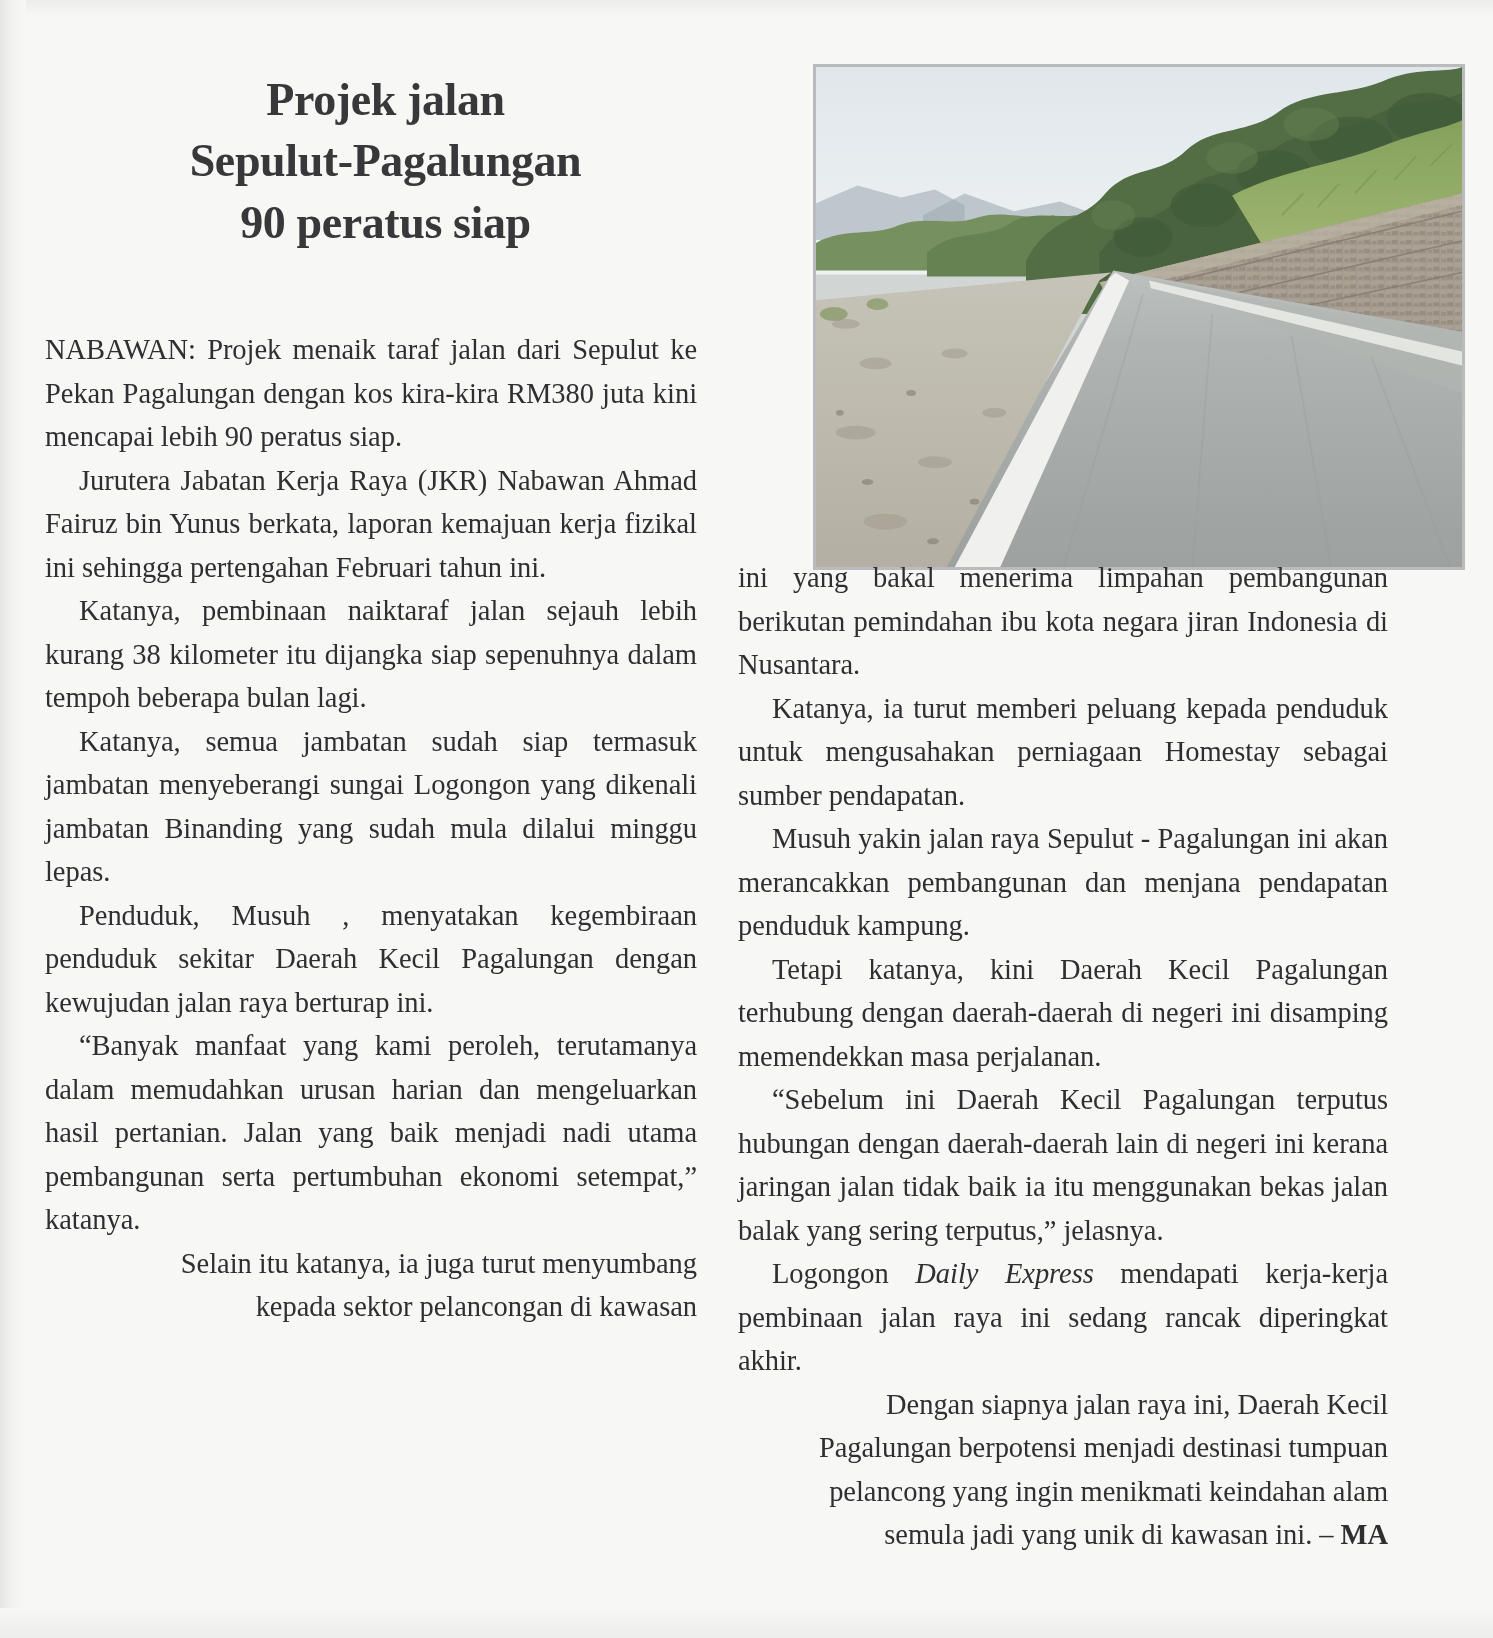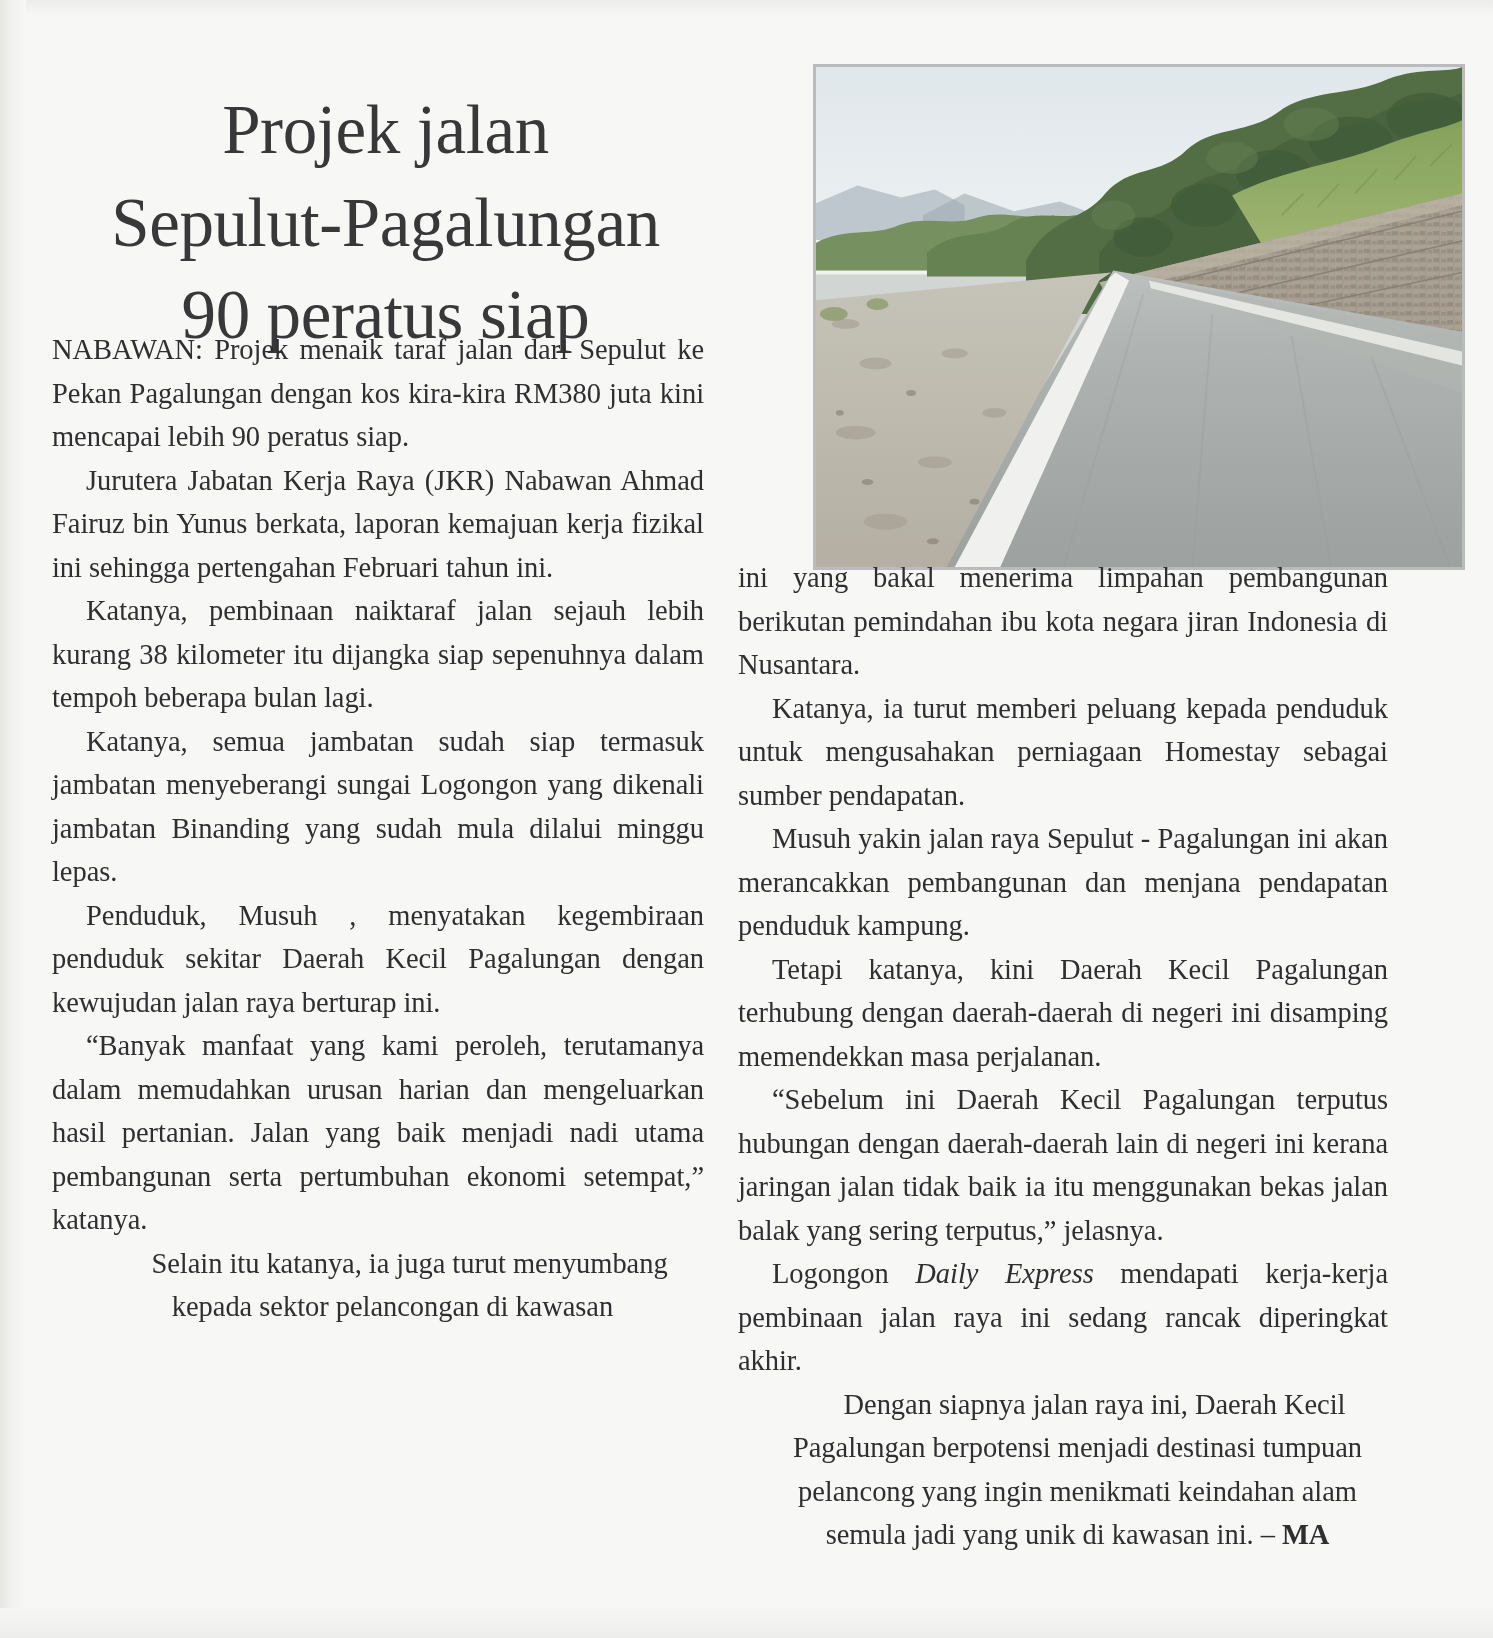--- a/index.html
+++ b/index.html
@@ -42,24 +42,24 @@
   }
 
   
   #headline {
     position: absolute;
     left: 58px;
     top: 38px;
     width: 655px;
     text-align: center;
     color: #38383a;
-    font-size: 69px;
+    font-size: 46px;
     line-height: 1.34;
     letter-spacing: -0.4px;
-    font-weight: 400;
+    font-weight: 700;
   }
   #headline .hl-line { display: block; white-space: nowrap; }
 
   
   #photo-figure {
     position: absolute;
     left: 773px;
     top: 48px;
     width: 652px;
     height: 506px;
@@ -74,35 +74,35 @@
   .column {
     position: absolute;
     color: #2f2f31;
     font-size: 28.5px;
     line-height: 43.5px;
     text-align: justify;
     text-justify: inter-word;
     letter-spacing: -0.05px;
   }
   #col-left {
-    left: 52px;
+    left: 45px;
     top: 328px;
     width: 652px;
   }
   #col-right {
     left: 738px;
     top: 556px;
     width: 650px;
   }
   .column p {
     margin: 0;
     text-indent: 34px;
   }
   .column p.no-indent { text-indent: 0; }
-  .column p:last-child { text-align: center; margin-left: 29px; }
+  .column p:last-child { text-align: right; margin-left: 29px; }
   .italic { font-style: italic; margin-top: 32px; }
   .bold { font-weight: bold; }
 </style>
 </head>
 <body>
 
 <div id="clipping">
 
   <div id="scan-edge-top"></div>
   <div id="scan-edge-left"></div>

